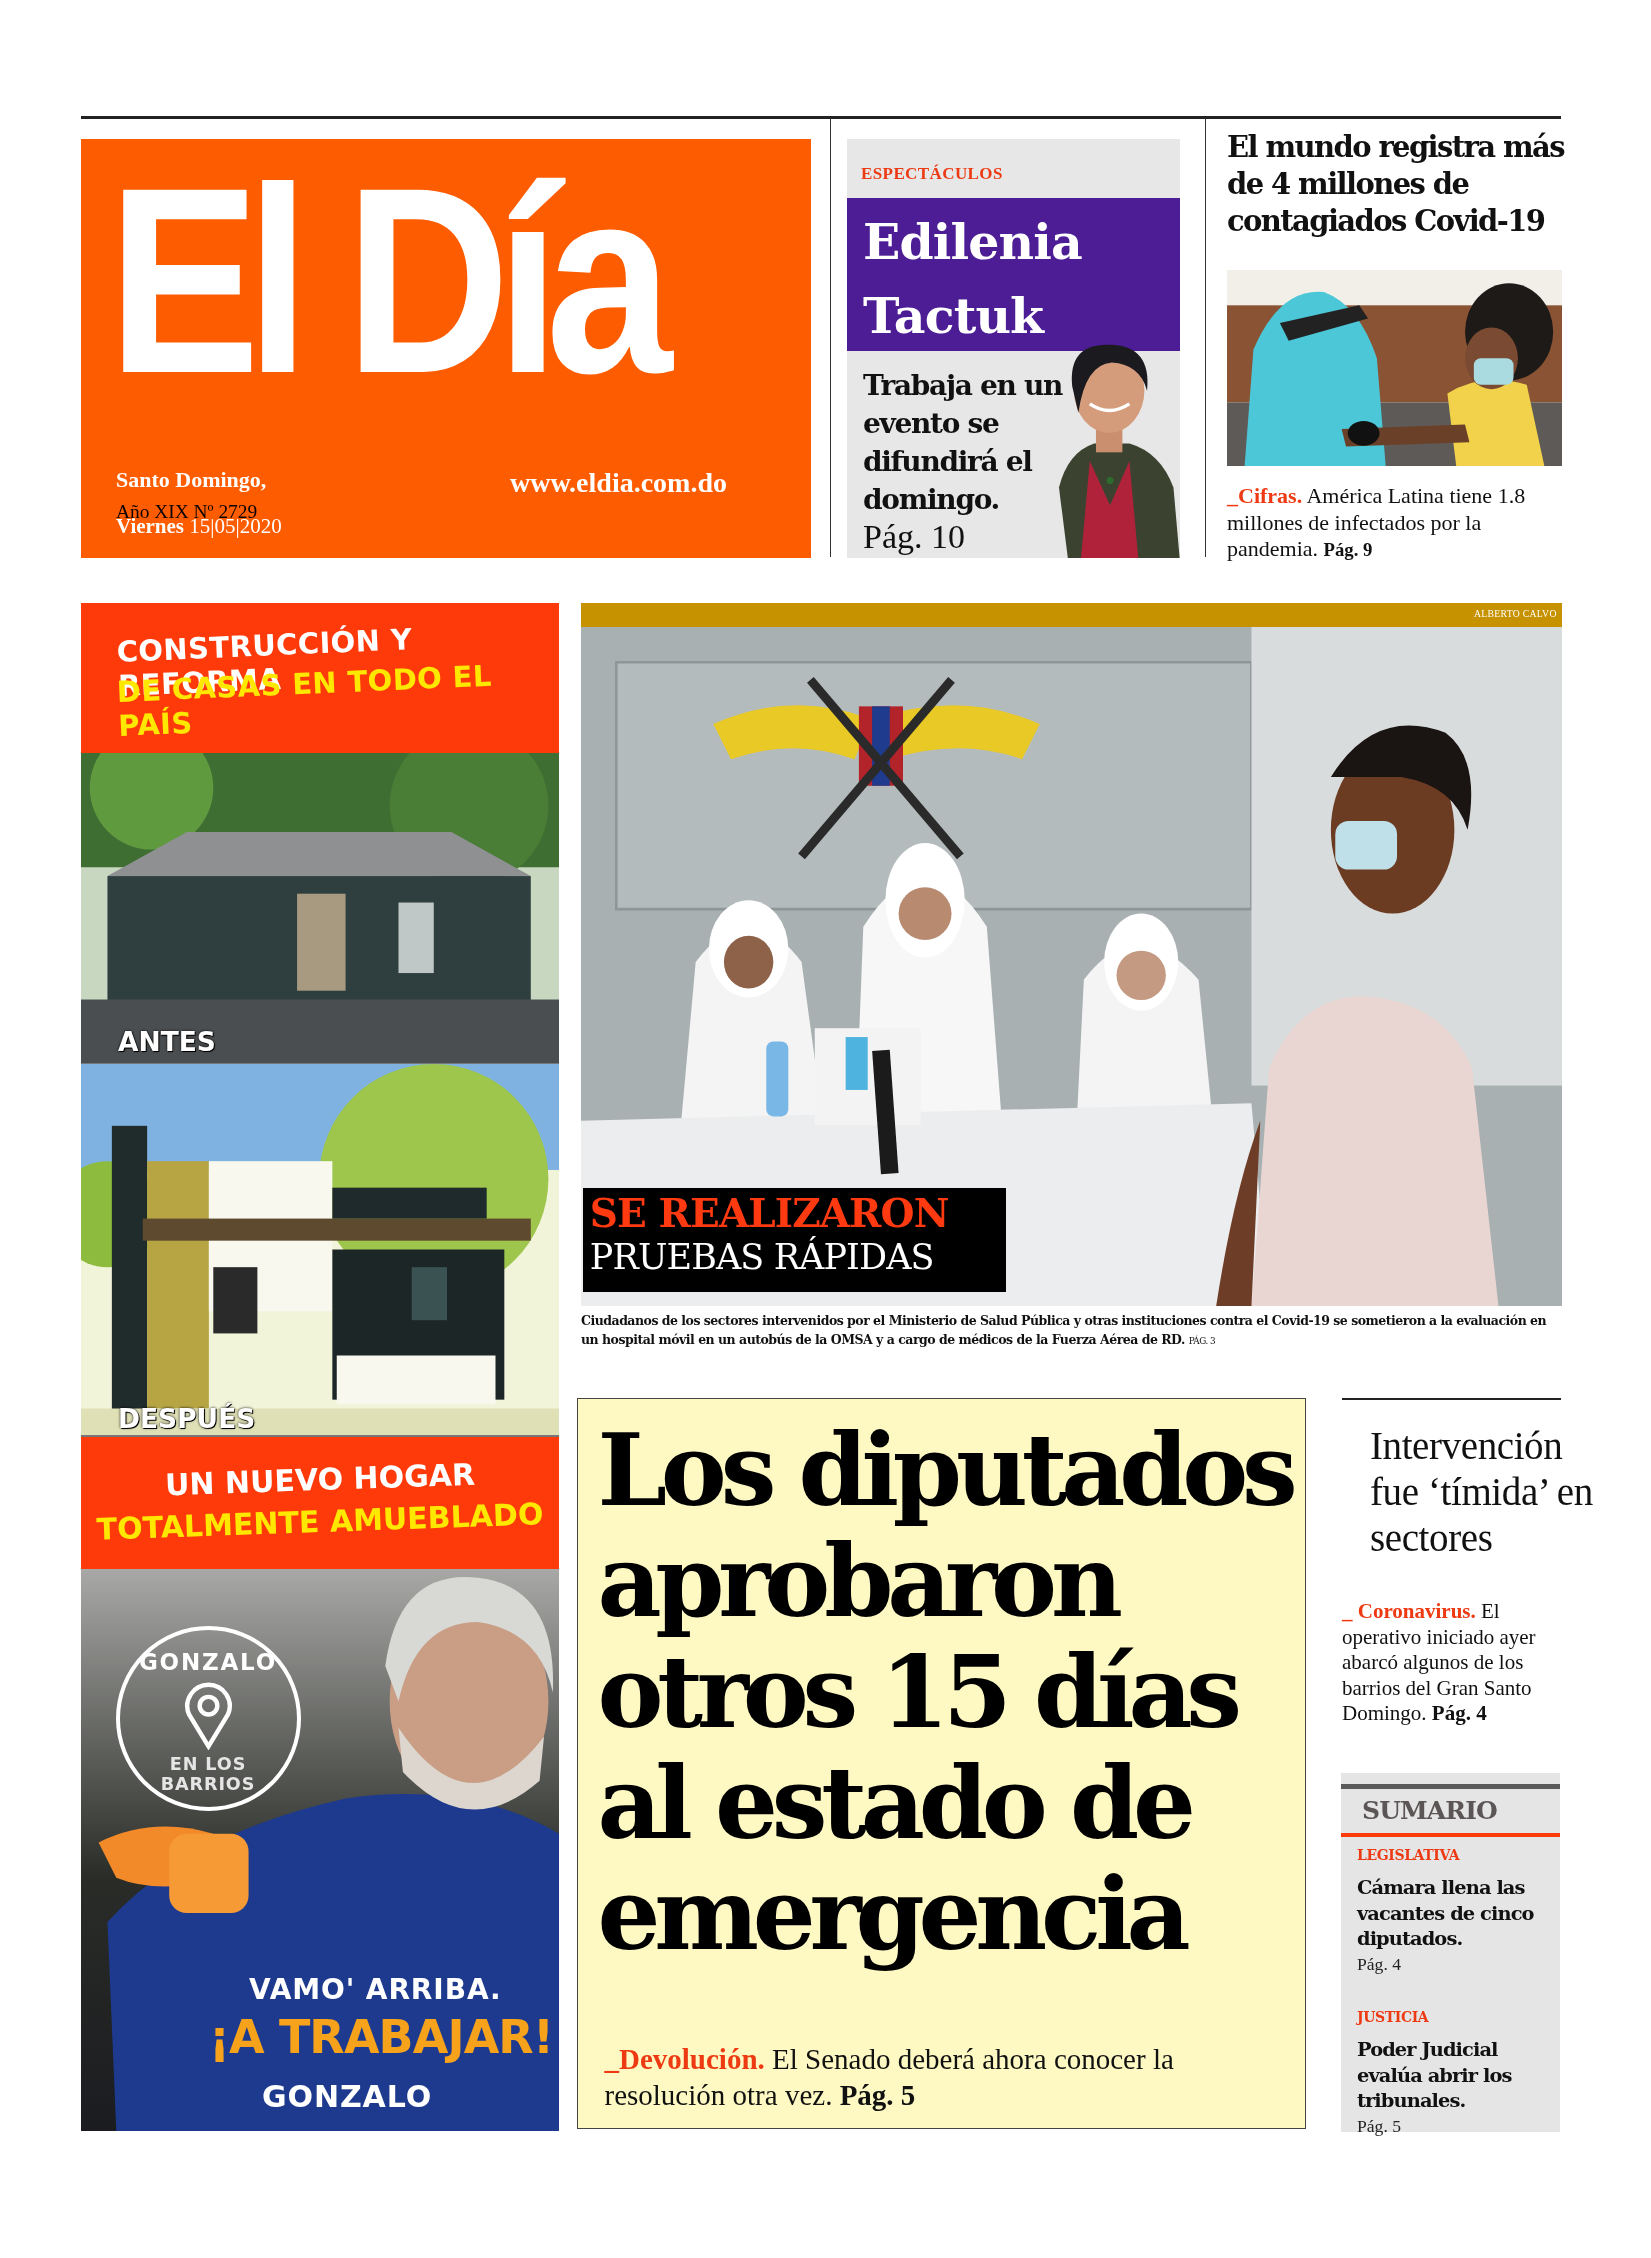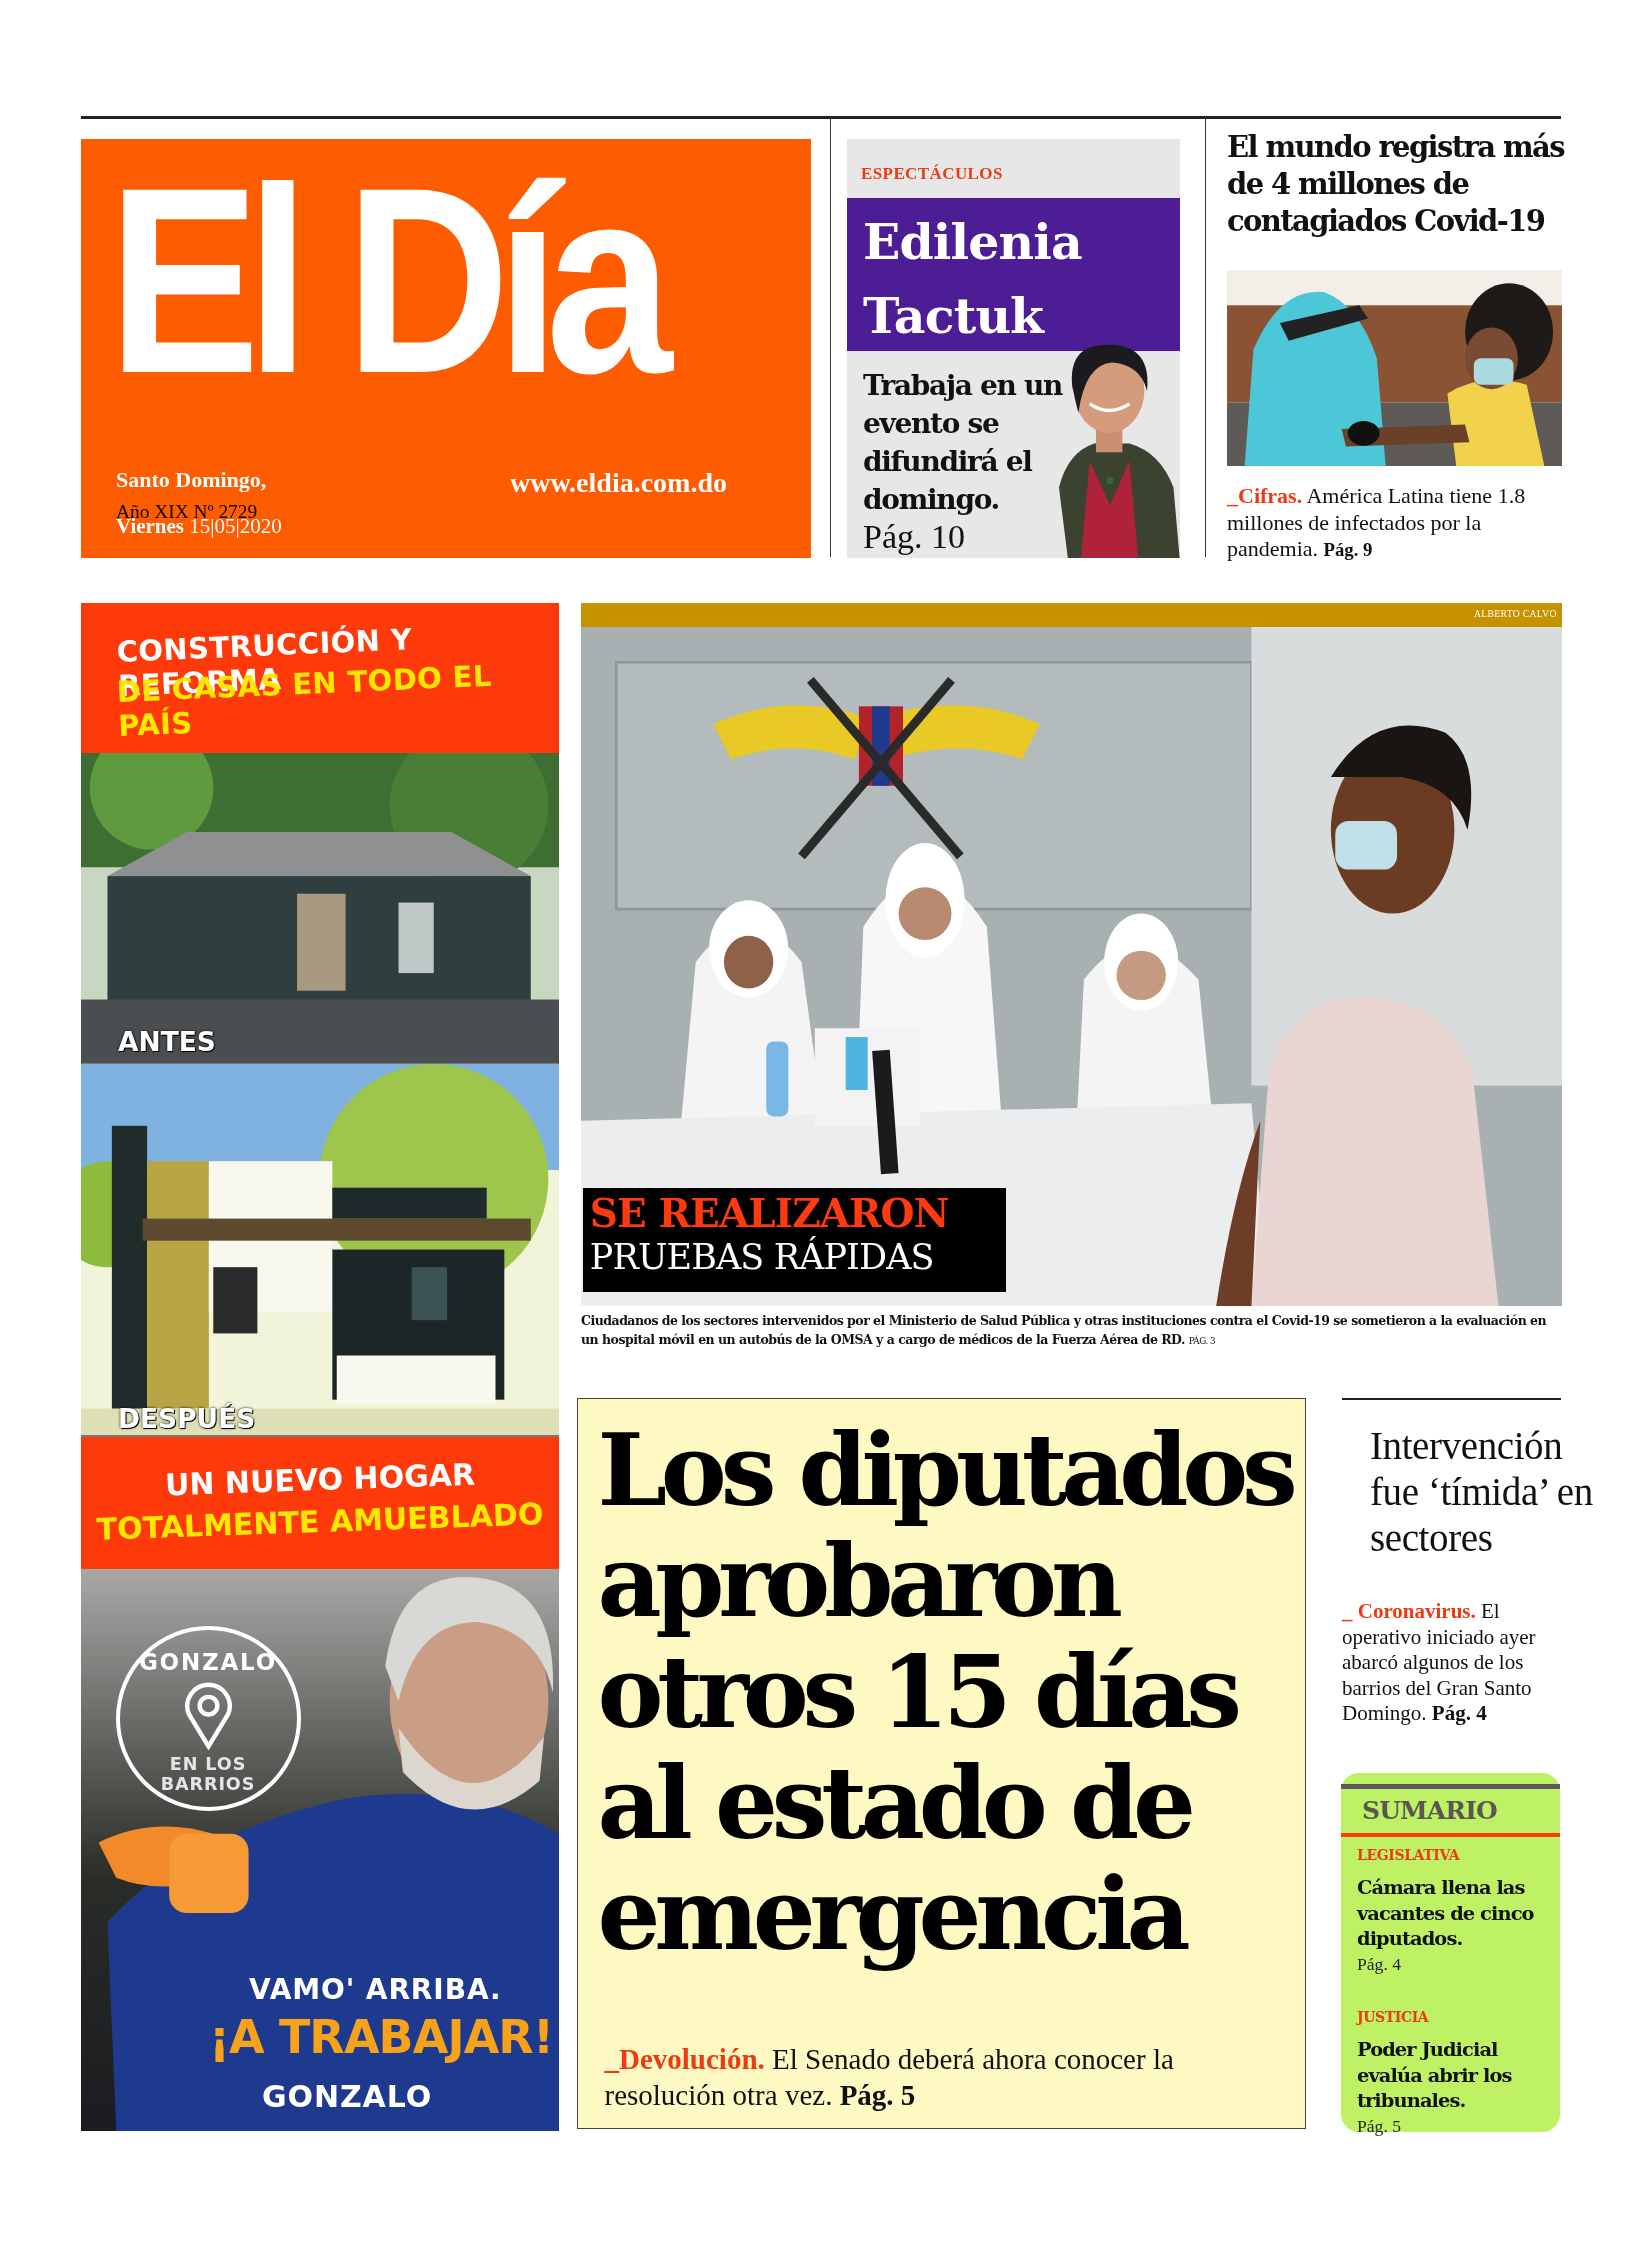--- a/index.html
+++ b/index.html
@@ -71,21 +71,21 @@
   .main-box { left: 577px; top: 1398px; width: 729px; height: 731px; border: 1.3px solid #444; background: #fef9c3; }
   .main-title { left: 19.4px; top: 16px; width: 697px; font-family: "DejaVu Serif", serif; font-weight: 700; font-size: 99px; line-height: 111px; letter-spacing: -6.2px; color: #000; }
   .main-deck { left: 26.5px; top: 642px; width: 688px; font-family: "Liberation Serif", serif; font-size: 29px; line-height: 36px; color: #111; }
 
   
   .side-rule { left: 1342px; top: 1398px; width: 219px; height: 1.8px; background: #222; }
   .side-title { left: 1342px; top: 1423px; width: 229px; font-family: "Liberation Serif", serif; font-size: 39px; line-height: 46px; color: #111; letter-spacing: -0.4px; margin-left: 28px; }
   .side-body { left: 1342px; top: 1599px; width: 221px; font-family: "Liberation Serif", serif; font-size: 21px; line-height: 25.6px; color: #111; }
 
   
-  .sumario { left: 1341px; top: 1773px; width: 219px; height: 359px; background: #bef264; border-radius: 18px; }
+  .sumario { left: 1341px; top: 1773px; width: 219px; height: 359px; background: #e5e5e5; }
   .sum-top { left: 0; top: 10.6px; width: 219px; height: 5.3px; background: #5a5a5a; }
   .sum-head { left: 21px; top: 23px; font-family: "DejaVu Serif", serif; font-weight: 700; font-size: 25px; color: #5b5556; letter-spacing: -0.9px; }
   .sum-red { left: 0; top: 60px; width: 219px; height: 4.4px; background: #fe3a0a; }
   .sum-item { left: 16px; width: 198px; }
   .sum-kicker { color: #ee3a12; font-family: "DejaVu Serif", serif; font-weight: 700; font-size: 14px; letter-spacing: -0.4px; }
   .sum-text { font-family: "DejaVu Serif", serif; font-weight: 700; font-size: 19.4px; line-height: 25.6px; color: #111; letter-spacing: -0.9px; margin-top: 12px; }
   .sum-page { font-family: "Liberation Serif", serif; font-size: 17.6px; color: #222; margin-top: 1.8px; }
 </style>
 </head>
 <body>

